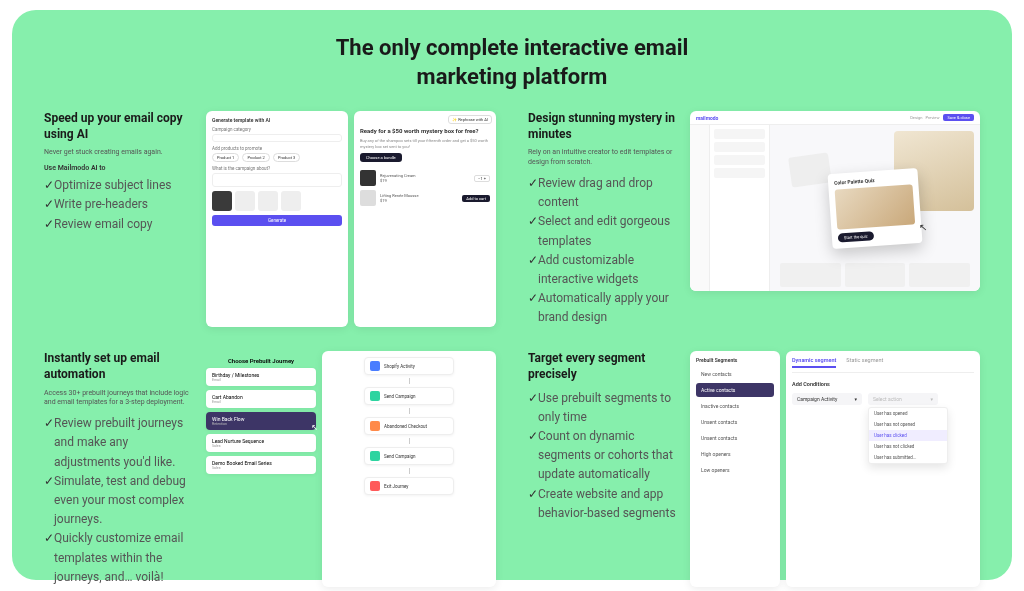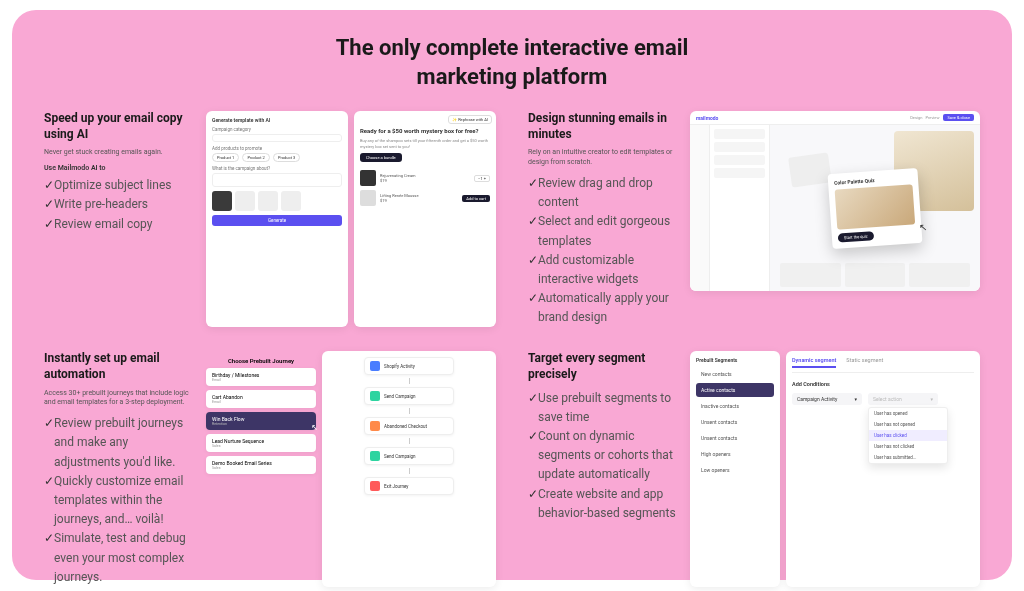--- a/index.html
+++ b/index.html
@@ -1,17 +1,17 @@
 <!DOCTYPE html>
 <html><head>
 <meta charset="utf-8">
 <style>
   * { box-sizing: border-box; margin: 0; padding: 0; }
   body { font-family: -apple-system, BlinkMacSystemFont, "Segoe UI", Roboto, sans-serif; background: #fff; width: 1024px; height: 591px; overflow: hidden; }
-  .canvas { width: 1000px; height: 570px; margin: 10px auto; background: #f9a8d4; border-radius: 24px; padding: 24px 32px; }
+  .canvas { width: 1000px; height: 570px; margin: 10px auto; background: #86efac; border-radius: 24px; padding: 24px 32px; }
   .hero { text-align: center; font-size: 22px; font-weight: 700; color: #1a1a1a; line-height: 1.3; margin-bottom: 20px; }
   .grid { display: grid; grid-template-columns: 1fr 1fr; gap: 24px 32px; }
   .cell { display: flex; gap: 12px; }
   .text-col { flex: 0 0 150px; }
   .text-col h3 { font-size: 12px; font-weight: 700; color: #1a1a1a; line-height: 1.3; margin-bottom: 6px; }
   .text-col p { font-size: 7px; color: #555; line-height: 1.4; margin-bottom: 6px; }
   .text-col .sub { font-size: 7px; font-weight: 600; color: #333; margin-bottom: 4px; }
   .text-col ul { list-style: none; }
   .text-col li { font-size: 12px; color: #555; line-height: 1.6; position: relative; padding-left: 10px; }
   .text-col li::before { content: "✓"; position: absolute; left: 0; color: #333; }
@@ -153,21 +153,21 @@
               <div class="meta">$19</div>
             </div>
             <span class="add">Add to cart</span>
           </div>
         </div>
       </div>
     </div>
 
     <div class="cell">
       <div class="text-col">
-        <h3>Design stunning emails in minutes</h3>
+        <h3>Design stunning mystery in minutes</h3>
         <p>Rely on an intuitive creator to edit templates or design from scratch.</p>
         <ul>
           <li>Review drag and drop content</li>
           <li>Select and edit gorgeous templates</li>
           <li>Add customizable interactive widgets</li>
           <li>Automatically apply your brand design</li>
         </ul>
       </div>
       <div class="img-col">
         <div class="panel design-panel">
@@ -206,22 +206,22 @@
         </div>
       </div>
     </div>
 
     <div class="cell">
       <div class="text-col">
         <h3>Instantly set up email automation</h3>
         <p>Access 30+ prebuilt journeys that include logic and email templates for a 3-step deployment.</p>
         <ul>
           <li>Review prebuilt journeys and make any adjustments you'd like.</li>
+          <li>Simulate, test and debug even your most complex journeys.</li>
           <li>Quickly customize email templates within the journeys, and… voilà!</li>
-          <li>Simulate, test and debug even your most complex journeys.</li>
         </ul>
       </div>
       <div class="img-col">
         <div class="auto-left">
           <div class="lt">Choose Prebuilt Journey</div>
           <div class="jitem">
               <div>Birthday / Milestones</div>
               <div class="tag">Email</div>
             </div>
           <div class="jitem">
@@ -268,21 +268,21 @@
               <span>Exit Journey</span>
             </div>
         </div>
       </div>
     </div>
 
     <div class="cell">
       <div class="text-col">
         <h3>Target every segment precisely</h3>
         <ul>
-          <li>Use prebuilt segments to save time</li>
+          <li>Use prebuilt segments to only time</li>
           <li>Count on dynamic segments or cohorts that update automatically</li>
           <li>Create website and app behavior-based segments</li>
         </ul>
       </div>
       <div class="img-col">
         <div class="panel seg-left">
           <div class="st">Prebuilt Segments</div>
           <div class="seg">New contacts</div>
           <div class="seg act">Active contacts</div>
           <div class="seg">Inactive contacts</div>

